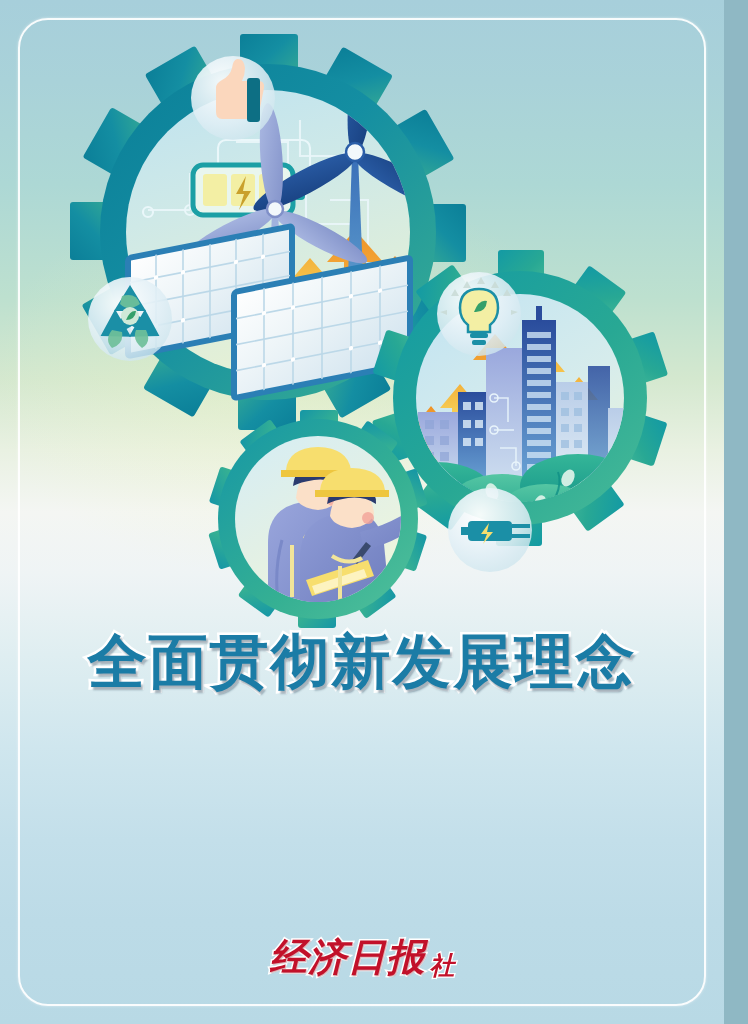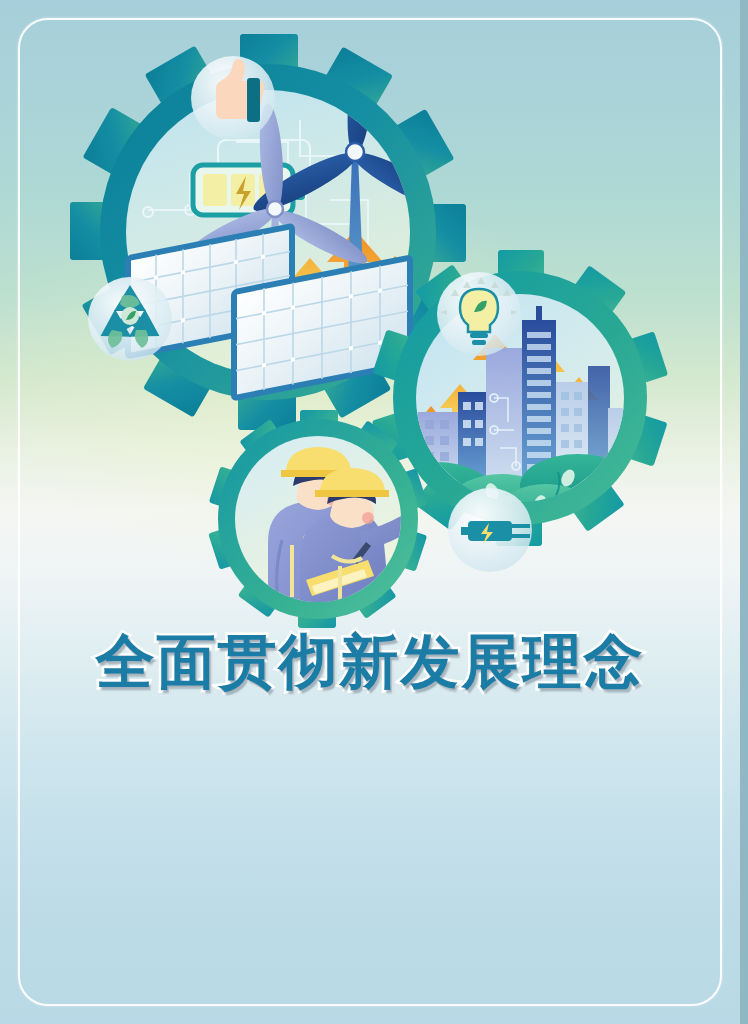--- a/index.html
+++ b/index.html
@@ -14,21 +14,20 @@
         #bde0cf 29%,
         #d4e8cf 37%,
         #e9f1e2 44%,
         #f4f6f3 50%,
         #eff4f5 56%,
         #dfeef1 64%,
         #cfe6ee 73%,
         #c3dfea 82%,
         #bcdbe7 90%,
         #b8d9e5 100%);
-    padding-left: 16px;
   }
   
   #poster::before{
     content:"";position:absolute;inset:0;
     background:radial-gradient(ellipse 60% 28% at 40% 37%, rgba(240,245,190,.35), rgba(240,245,190,0) 70%);
     pointer-events:none;
   }
   .inner-border{
     position:absolute;left:18px;top:18px;right:18px;bottom:18px;
     border:2.5px solid rgba(255,255,255,.92);border-radius:30px;
@@ -543,15 +542,18 @@
       <path d="M461 527 h12 v8 h-12z" fill="#1b8fa6"></path>
       <path d="M512 524 h18 v4 h-18z M512 534 h18 v4 h-18z" fill="#1b8fa6"></path>
       <path d="M489 523 l-8 11 h6 l-4 10 10 -12 h-6z" fill="#f7de6e"></path>
     </g>
   </svg>
 
   <div class="title-block">
     <span class="title-line">全面贯彻新发展理念</span>
   </div>
 
+  <div class="logo-block">
+    <span class="logo-main">经济日报</span><span class="logo-suffix">社</span>
+  </div>
 
   <div class="inner-border"></div>
 </div>
 
 </body></html>

